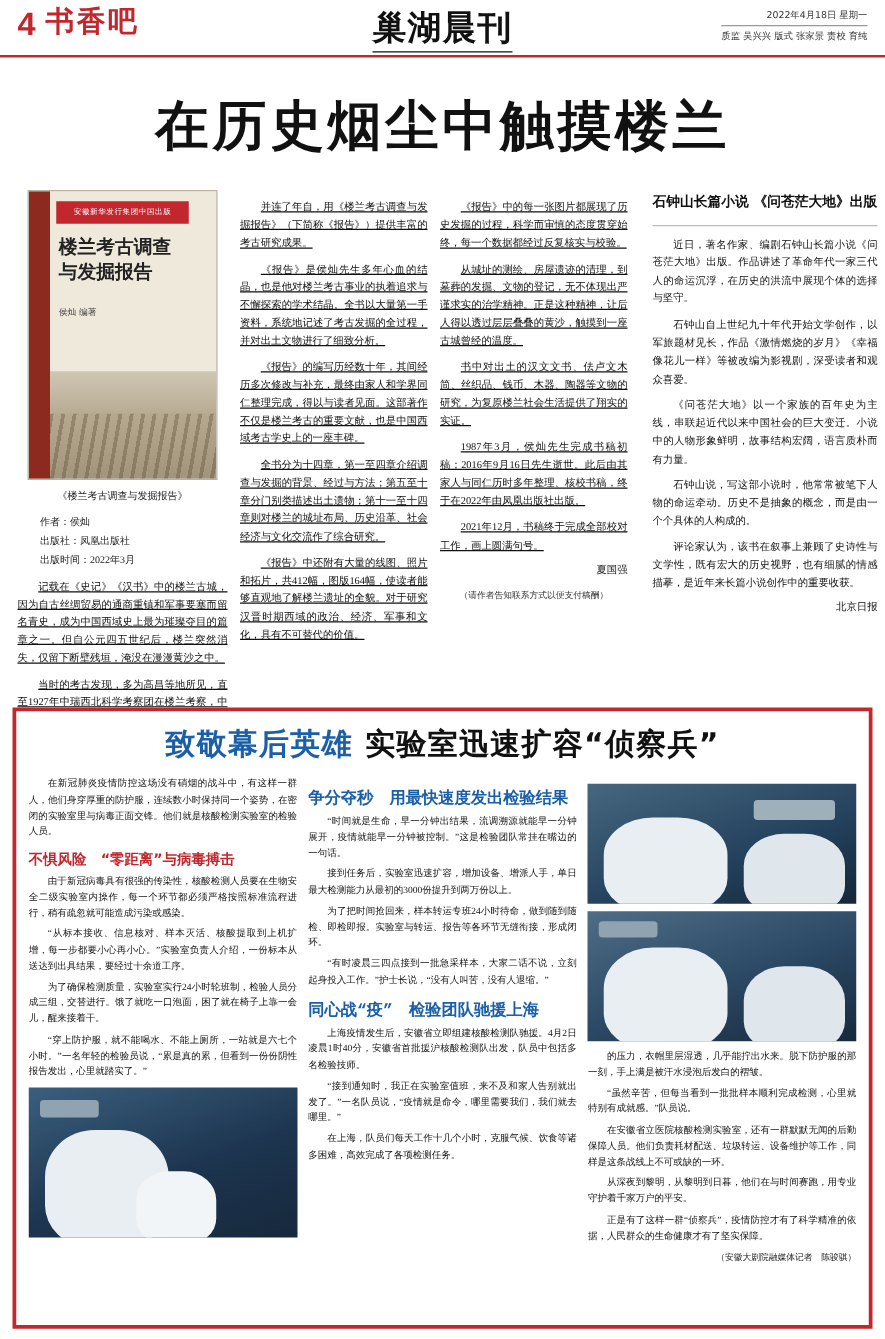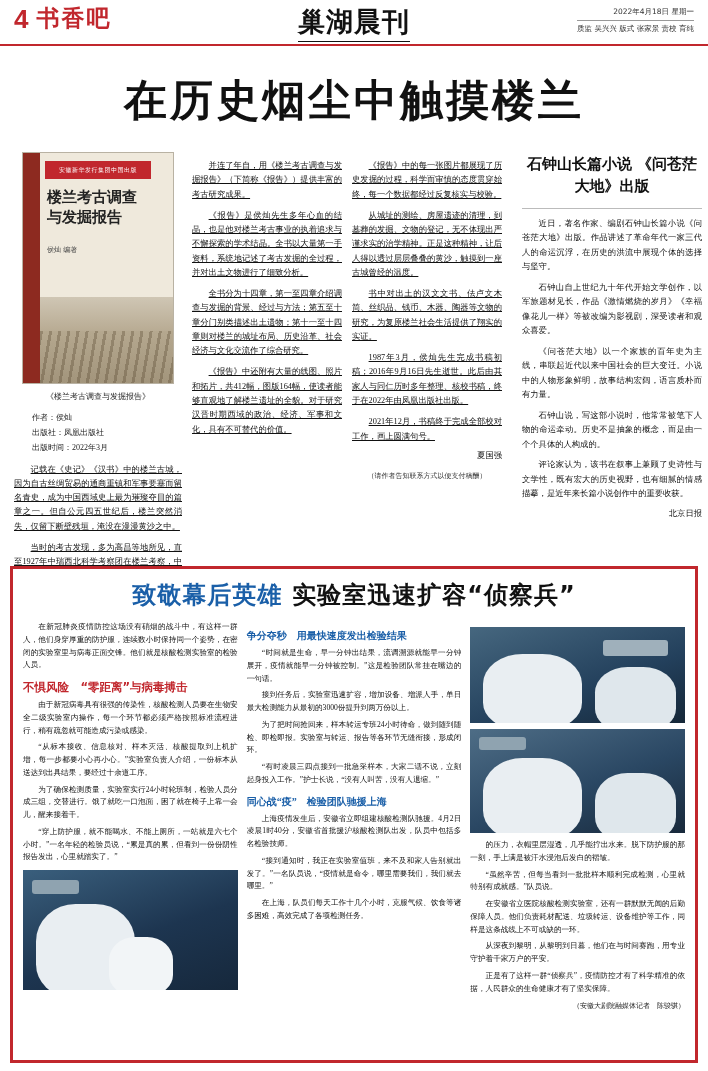--- a/index.html
+++ b/index.html
@@ -86,22 +86,22 @@
   }
   .col-a{width:150px;flex:0 0 150px;}
   .col-b{width:150px;flex:0 0 150px;}
   .col-c{width:180px;flex:0 0 180px;}
   .rule-v{width:1px;background:#c9c9c9;align-self:stretch;}
   .sig{font-size:8.3px;text-align:right;margin-top:6px;}
   .note-small{font-size:7px;text-align:center;margin-top:10px;color:#333;line-height:1.6;}
 
   
   .side-title{
-    font-size:15px;font-weight:bold;line-height:1.45;color:#111;
-    font-family:"DejaVu Sans", sans-serif;margin:2px 0 10px 0;text-align:center;
+    font-size:11px;font-weight:bold;line-height:1.45;color:#111;
+    font-family:"DejaVu Sans", sans-serif;margin:2px 0 10px 0;
   }
   .side-rule{height:1px;background:#bbb;margin:0 0 8px 0;}
   .v-text{font-size:8.3px;line-height:1.75;text-align:justify;text-indent:2em;margin:6px 0 0 0;}
 
   
   .feature{
     position:absolute;left:10px;right:10px;bottom:8px;top:566px;
     border:3px solid #c1272d;box-sizing:border-box;padding:8px 10px;
     background:#fff;
   }
@@ -116,22 +116,22 @@
     color:#111;font-size:24px;font-weight:bold;letter-spacing:1px;
     font-family:"DejaVu Sans", sans-serif;
   }
   .feat-cols{display:flex;gap:9px;}
   .fcol{flex:1 1 0;min-width:0;}
   .sub-red{
     color:#c1272d;font-size:11.5px;font-weight:bold;margin:8px 0 4px 0;
     font-family:"DejaVu Sans", sans-serif;
   }
   .sub-blue{
-    color:#1a5fa8;font-size:10px;font-weight:bold;margin:8px 0 4px 0;
-    font-family:Liberation Serif, serif;
+    color:#1a5fa8;font-size:13px;font-weight:bold;margin:8px 0 4px 0;
+    font-family:Liberation Mono, monospace;
   }
   .ftext{font-size:7.6px;line-height:1.68;text-align:justify;text-indent:2em;color:#111;margin:0 0 4px 0;}
   .ftext.lead{text-indent:2em;}
   .photo{
     width:100%;background:#26405c;position:relative;overflow:hidden;margin:6px 0;
   }
   .p1{height:120px;background:linear-gradient(160deg,#3a5f7d 0%,#1d3550 55%,#16283c 100%);}
   .p2{height:96px;background:linear-gradient(160deg,#46677f 0%,#23405c 60%,#152738 100%);}
   .p3{height:104px;background:linear-gradient(160deg,#4e6d86 0%,#2a4763 55%,#18293b 100%);}
   .photo .figure{
@@ -179,20 +179,21 @@
         <div>出版时间：2022年3月</div>
       </div>
       <p class="body-text">记载在《史记》《汉书》中的楼兰古城，因为自古丝绸贸易的通商重镇和军事要塞而留名青史，成为中国西域史上最为璀璨夺目的篇章之一。但自公元四五世纪后，楼兰突然消失，仅留下断壁残垣，淹没在漫漫黄沙之中。</p>
       <p class="body-text">当时的考古发现，多为高昌等地所见，直至1927年中瑞西北科学考察团在楼兰考察，中外学者文章在考古现场被揭开的历史文书，楼兰神秘面纱终于被掀开一角。</p>
       <p class="body-text">1980年4月，侯灿受命赴新疆，率领楼兰考古队进驻楼兰古城遗址，展开了为时一个多月的考古调查和发掘工作。此次科学发掘，获得了极为丰富的文物和文献资料，为研究楼兰历史提供了重要依据。</p>
     </div>
 
     <div class="col-a">
       <p class="body-text">并连了年自，用《楼兰考古调查与发掘报告》（下简称《报告》）提供丰富的考古研究成果。</p>
       <p class="body-text">《报告》是侯灿先生多年心血的结晶，也是他对楼兰考古事业的执着追求与不懈探索的学术结晶。全书以大量第一手资料，系统地记述了考古发掘的全过程，并对出土文物进行了细致分析。</p>
+      <p class="body-text">《报告》的编写历经数十年，其间经历多次修改与补充，最终由家人和学界同仁整理完成，得以与读者见面。这部著作不仅是楼兰考古的重要文献，也是中国西域考古学史上的一座丰碑。</p>
       <p class="body-text">全书分为十四章，第一至四章介绍调查与发掘的背景、经过与方法；第五至十章分门别类描述出土遗物；第十一至十四章则对楼兰的城址布局、历史沿革、社会经济与文化交流作了综合研究。</p>
       <p class="body-text">《报告》中还附有大量的线图、照片和拓片，共412幅，图版164幅，使读者能够直观地了解楼兰遗址的全貌。对于研究汉晋时期西域的政治、经济、军事和文化，具有不可替代的价值。</p>
     </div>
 
     <div class="col-b">
       <p class="body-text">《报告》中的每一张图片都展现了历史发掘的过程，科学而审慎的态度贯穿始终，每一个数据都经过反复核实与校验。</p>
       <p class="body-text">从城址的测绘、房屋遗迹的清理，到墓葬的发掘、文物的登记，无不体现出严谨求实的治学精神。正是这种精神，让后人得以透过层层叠叠的黄沙，触摸到一座古城曾经的温度。</p>
       <p class="body-text">书中对出土的汉文文书、佉卢文木简、丝织品、钱币、木器、陶器等文物的研究，为复原楼兰社会生活提供了翔实的实证。</p>
       <p class="body-text">1987年3月，侯灿先生完成书稿初稿；2016年9月16日先生逝世。此后由其家人与同仁历时多年整理、核校书稿，终于在2022年由凤凰出版社出版。</p>
       <p class="body-text">2021年12月，书稿终于完成全部校对工作，画上圆满句号。</p>

